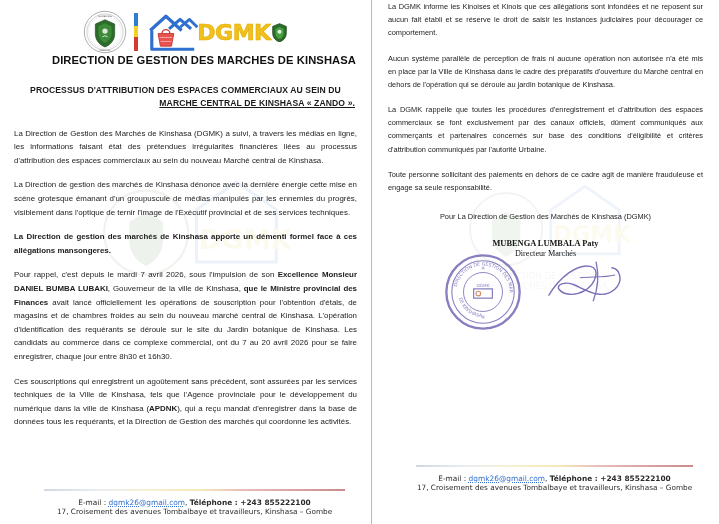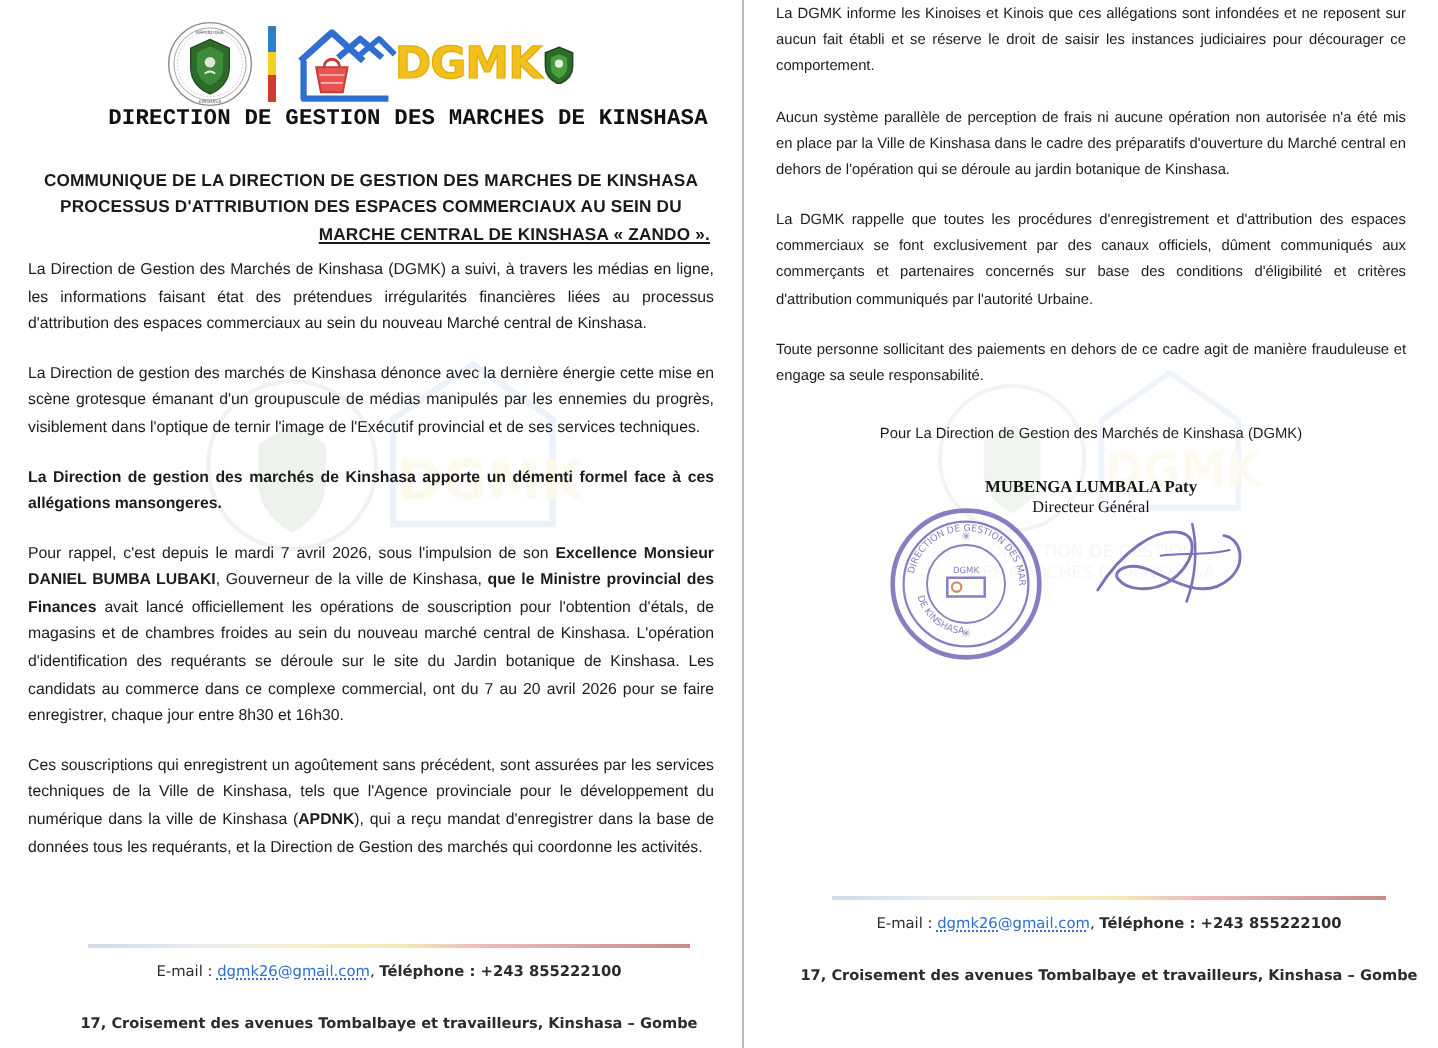--- a/index.html
+++ b/index.html
@@ -64,21 +64,21 @@
     font-size: 22px;
     letter-spacing: -0.5px;
     color: #f2c01c;
     -webkit-text-stroke: 0.6px #e0ac00;
     margin-left: -6px;
   }
   .shield-mini { width: 17px; height: 19px; margin-left: -2px; }
 
   .org-name {
     text-align: center;
-    font-family: Liberation Mono, monospace;
+    font-family: Liberation Sans, sans-serif;
     font-weight: bold;
     font-size: 11.2px;
     color: #111;
     letter-spacing: 0.1px;
     margin-top: 4px;
     padding-left: 37px;
   }
 
   
   .doc-title {
@@ -86,21 +86,21 @@
     text-align: center;
     font-size: 8.6px;
     font-weight: bold;
     line-height: 1.55;
     color: #1a1a1a;
     letter-spacing: 0.1px;
   }
   .doc-title .u { text-decoration: underline; text-align: right; }
 
   
-  .body-left  { margin: 4px 14px 0 14px; }
+  .body-left  { margin: 16px 14px 0 14px; }
   .body-right { margin: 0 16px; }
   p.para {
     text-align: justify;
     font-size: 7.9px;
     line-height: 1.72;
     color: #1c1c1c;
     margin: 0 0 11px 0;
   }
   .page-right p.para { font-size: 7.4px; line-height: 1.78; margin-bottom: 12px; }
   p.para.bold, .b { font-weight: bold; }
@@ -176,22 +176,21 @@
     color: #2f6fd0;
     text-decoration: underline;
     text-decoration-style: dotted;
   }
   .footer-line1 .tel-label { font-weight: bold; }
   .footer-line1 .tel { font-weight: bold; }
   .footer-line2 {
     font-family: "DejaVu Sans", sans-serif;
     font-size: 7.3px;
     color: #2c2c2c;
-    margin-top: 17px;
-    font-weight: bold;
+    margin-top: 0;
   }
 </style>
 </head>
 <body>
 
 <div id="doc-viewer">
 
   <div class="page page-left">
 
     <svg class="watermark" viewBox="0 0 200 200">
@@ -236,21 +235,20 @@
             <path d="M12 1 l10 4 v10 c0 7 -5 11 -10 13 c-5 -2 -10 -6 -10 -13 V5z" fill="#2d6b2a" stroke="#1d4a1c" stroke-width="1.2"></path>
             <path d="M12 6 l6 2.5 v7 c0 4.5 -3 7 -6 8.2 c-3 -1.2 -6 -3.7 -6 -8.2 V8.5z" fill="#46a03f"></path>
             <circle cx="12" cy="13" r="3" fill="#e4efe0"></circle>
           </svg>
         </div>
       </div>
 
       <div class="org-name">DIRECTION DE GESTION DES MARCHES DE KINSHASA</div>
 
       <div class="doc-title">
-        <div>COMMUNIQUE DE LA DIRECTION DE GESTION DES MARCHES DE KINSHASA</div>
         <div>PROCESSUS D'ATTRIBUTION DES ESPACES COMMERCIAUX AU SEIN DU</div>
         <div class="u">MARCHE CENTRAL DE KINSHASA « ZANDO ».</div>
       </div>
 
       <div class="body-left">
         <p class="para">La Direction de Gestion des Marchés de Kinshasa (DGMK) a suivi, à travers les médias en ligne, les informations faisant état des prétendues irrégularités financières liées au processus d'attribution des espaces commerciaux au sein du nouveau Marché central de Kinshasa.</p>
         <p class="para">La Direction de gestion des marchés de Kinshasa dénonce avec la dernière énergie cette mise en scène grotesque émanant d'un groupuscule de médias manipulés par les ennemies du progrès, visiblement dans l'optique de ternir l'image de l'Exécutif provincial et de ses services techniques.</p>
         <p class="para bold">La Direction de gestion des marchés de Kinshasa apporte un démenti formel face à ces allégations mansongeres.</p>
         <p class="para"><span>Pour rappel, c'est depuis le mardi 7 avril 2026, sous l'impulsion de son </span><span class="b">Excellence Monsieur DANIEL BUMBA LUBAKI</span><span>, Gouverneur de la ville de Kinshasa, </span><span class="b">que le Ministre provincial des Finances</span><span> avait lancé officiellement les opérations de souscription pour l'obtention d'étals, de magasins et de chambres froides au sein du nouveau marché central de Kinshasa. L'opération d'identification des requérants se déroule sur le site du Jardin botanique de Kinshasa. Les candidats au commerce dans ce complexe commercial, ont du 7 au 20 avril 2026 pour se faire enregistrer, chaque jour entre 8h30 et 16h30.</span></p>
         <p class="para"><span>Ces souscriptions qui enregistrent un agoûtement sans précédent, sont assurées par les services techniques de la Ville de Kinshasa, tels que l'Agence provinciale pour le développement du numérique dans la ville de Kinshasa (</span><span class="b">APDNK</span><span>), qui a reçu mandat d'enregistrer dans la base de données tous les requérants, et la Direction de Gestion des marchés qui coordonne les activités.</span></p>
@@ -280,21 +278,21 @@
       <p class="para">Aucun système parallèle de perception de frais ni aucune opération non autorisée n'a été mis en place par la Ville de Kinshasa dans le cadre des préparatifs d'ouverture du Marché central en dehors de l'opération qui se déroule au jardin botanique de Kinshasa.</p>
       <p class="para">La DGMK rappelle que toutes les procédures d'enregistrement et d'attribution des espaces commerciaux se font exclusivement par des canaux officiels, dûment communiqués aux commerçants et partenaires concernés sur base des conditions d'éligibilité et critères d'attribution communiqués par l'autorité Urbaine.</p>
       <p class="para">Toute personne sollicitant des paiements en dehors de ce cadre agit de manière frauduleuse et engage sa seule responsabilité.</p>
 
       <div class="sign-block">
         <div class="ul">Pour La Direction de  Gestion des Marchés de Kinshasa (DGMK)</div>
       </div>
 
       <div class="signer">
         <div class="signer-name">MUBENGA LUMBALA Paty</div>
-        <div class="signer-role">Directeur Général</div>
+        <div class="signer-role">Directeur Marchés</div>
 
         <svg class="stamp" viewBox="0 0 100 100">
           <circle cx="50" cy="50" r="47" fill="none" stroke="#5b4fa8" stroke-width="3"></circle>
           <circle cx="50" cy="50" r="40" fill="none" stroke="#5b4fa8" stroke-width="1.4"></circle>
           <circle cx="50" cy="50" r="25" fill="none" stroke="#5b4fa8" stroke-width="1.2"></circle>
           <path d="M38 46 h24 v12 h-24z" fill="none" stroke="#5b4fa8" stroke-width="1.6"></path>
           <circle cx="44" cy="52" r="3" fill="none" stroke="#c0622f" stroke-width="1.4"></circle>
           <text x="50" y="43" font-family="DejaVu Sans" font-size="5.5" fill="#5b4fa8" text-anchor="middle">DGMK</text>
           <path id="sarc1" d="M50 50 m-34 0 a34 34 0 0 1 68 0" fill="none"></path>
           <text font-family="DejaVu Sans" font-size="6" fill="#5b4fa8">

